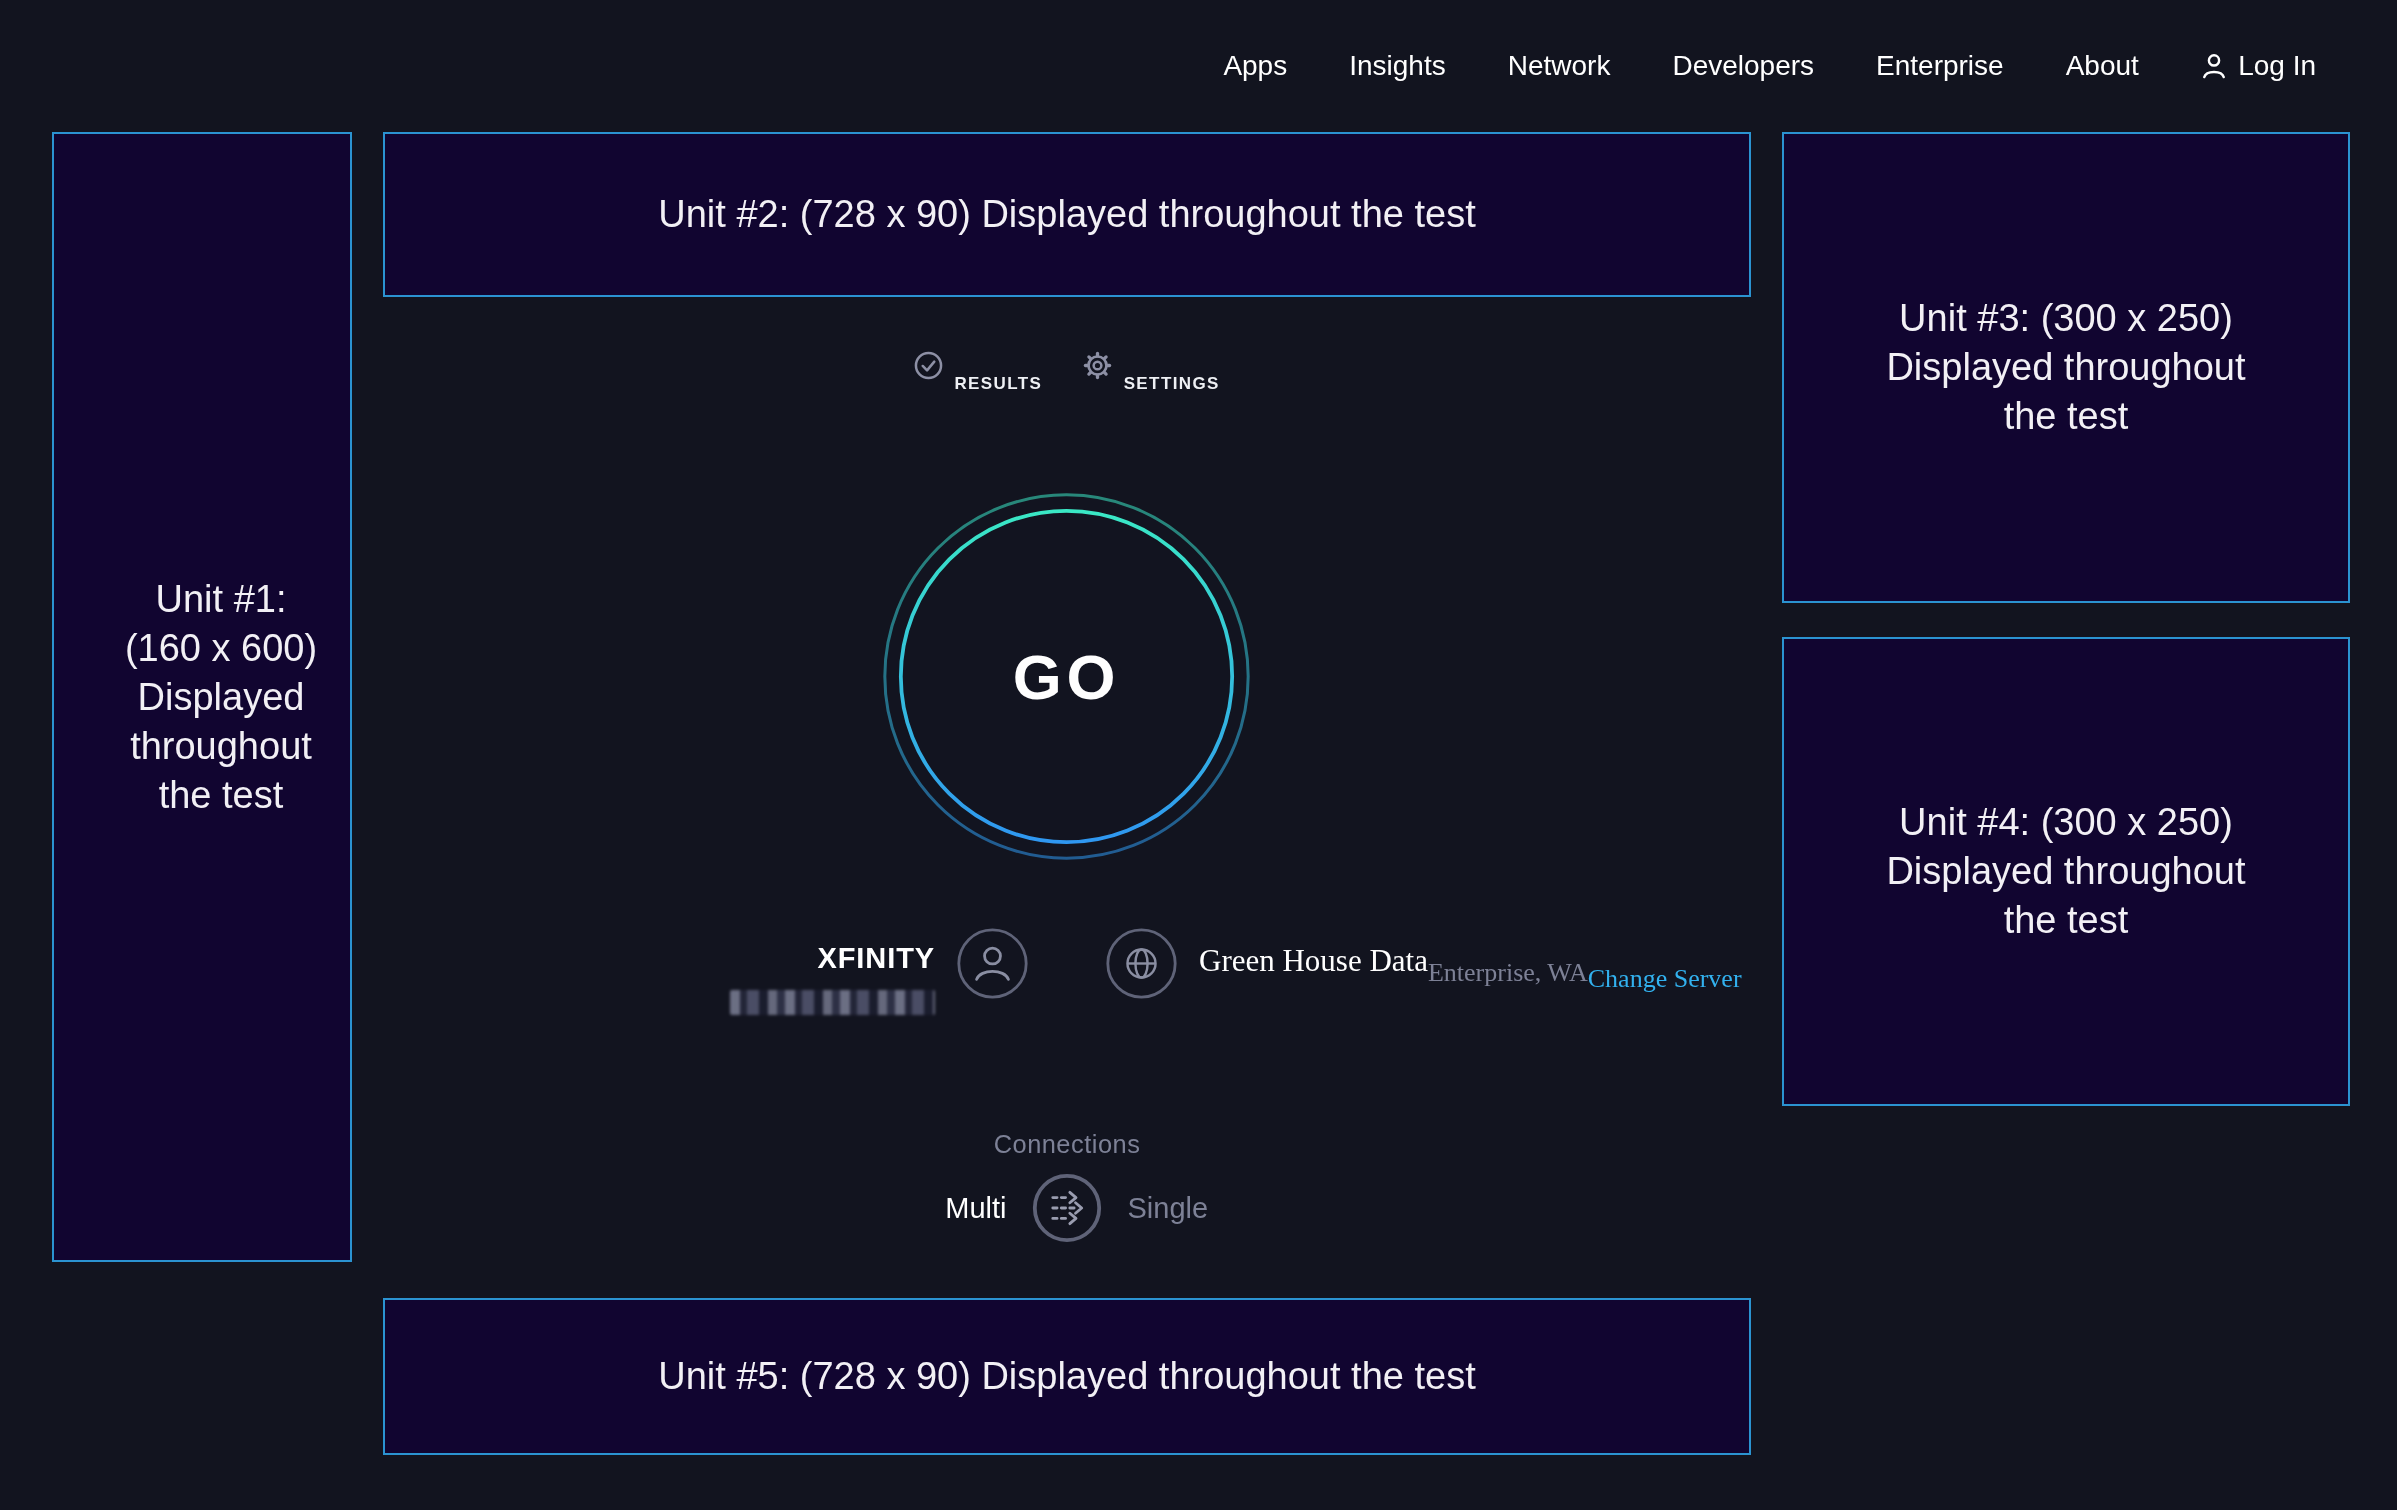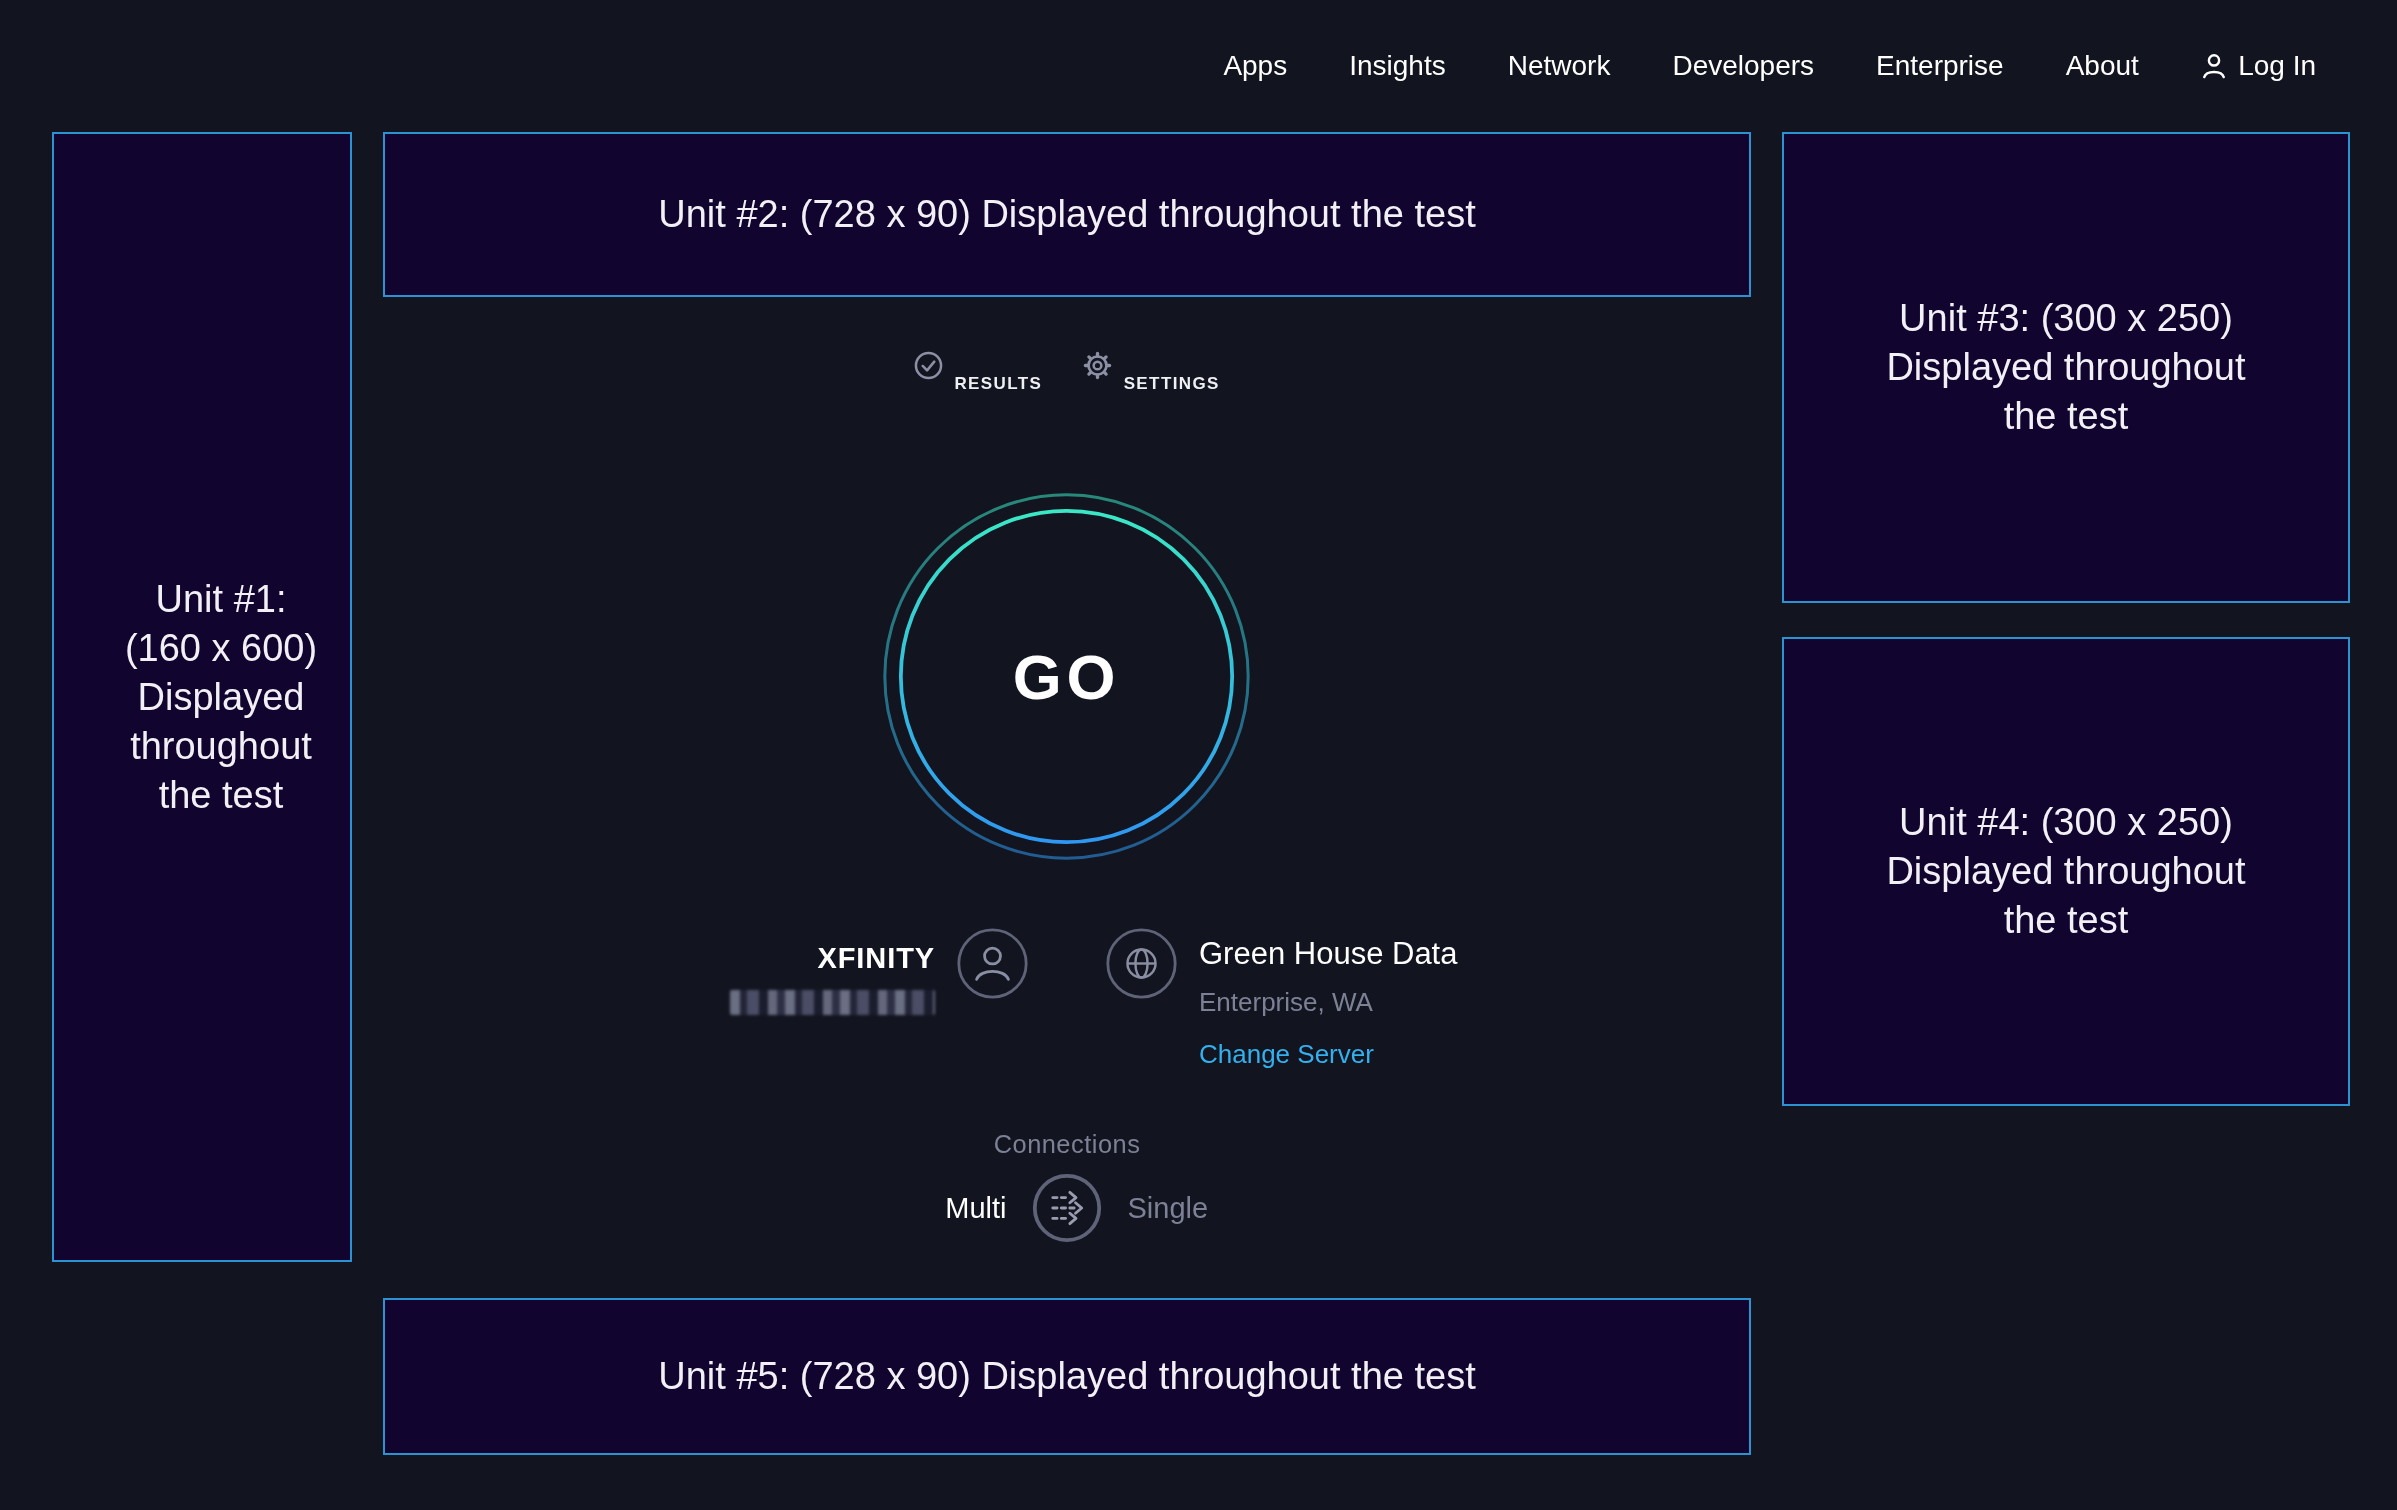--- a/index.html
+++ b/index.html
@@ -65,21 +65,21 @@
     margin-top:15px; width:205px; height:25.4px; border-radius:1.9px;
     background:
       repeating-linear-gradient(90deg,
         rgba(150,154,180,.75) 0 10.4px, rgba(38,40,60,.95) 10.4px 17px,
         rgba(96,100,128,.8) 17px 29px, rgba(28,30,48,.95) 29px 38px,
         rgba(160,164,190,.65) 38px 47px, rgba(52,55,78,.9) 47px 55px);
     filter:blur(1.5px);
     opacity:.9;
   }
   .server-block { display:flex; align-items:flex-start; gap:21px; }
-  .server-texts { display:flex; flex-direction:column; margin-top:9px; }
+  .server-texts { display:flex; flex-direction:row; margin-top:16px;font-family:Liberation Serif, serif; }
   .server-name { font-size:31px; font-weight:500; color:#ffffff; }
   .server-location { font-size:26px; color:#7d8196; margin-top:15px; }
   .change-server { font-size:26px; color:#32b1ee; margin-top:21px; cursor:pointer; }
 
   
   .connections-title {
     position:absolute; left:383px; top:1130px; width:1368px;
     text-align:center; font-size:25.4px; color:#7d8196; letter-spacing:0.5px;
   }
   .toggle-row {

